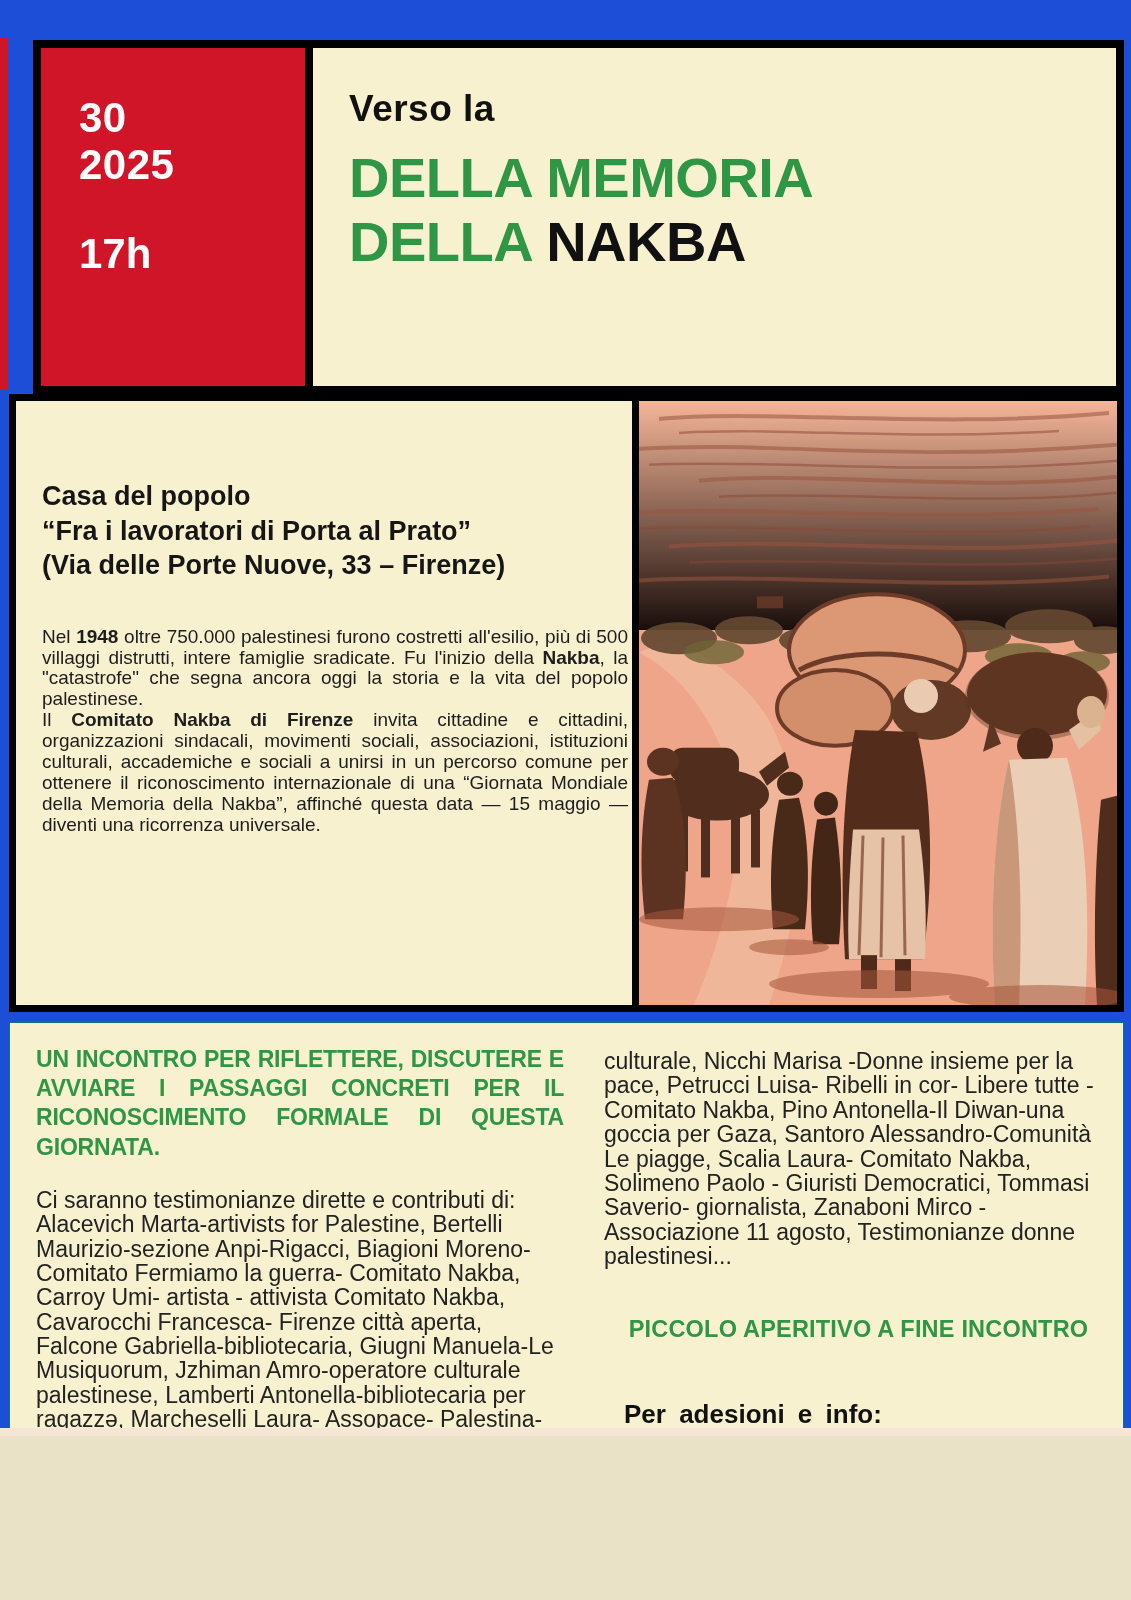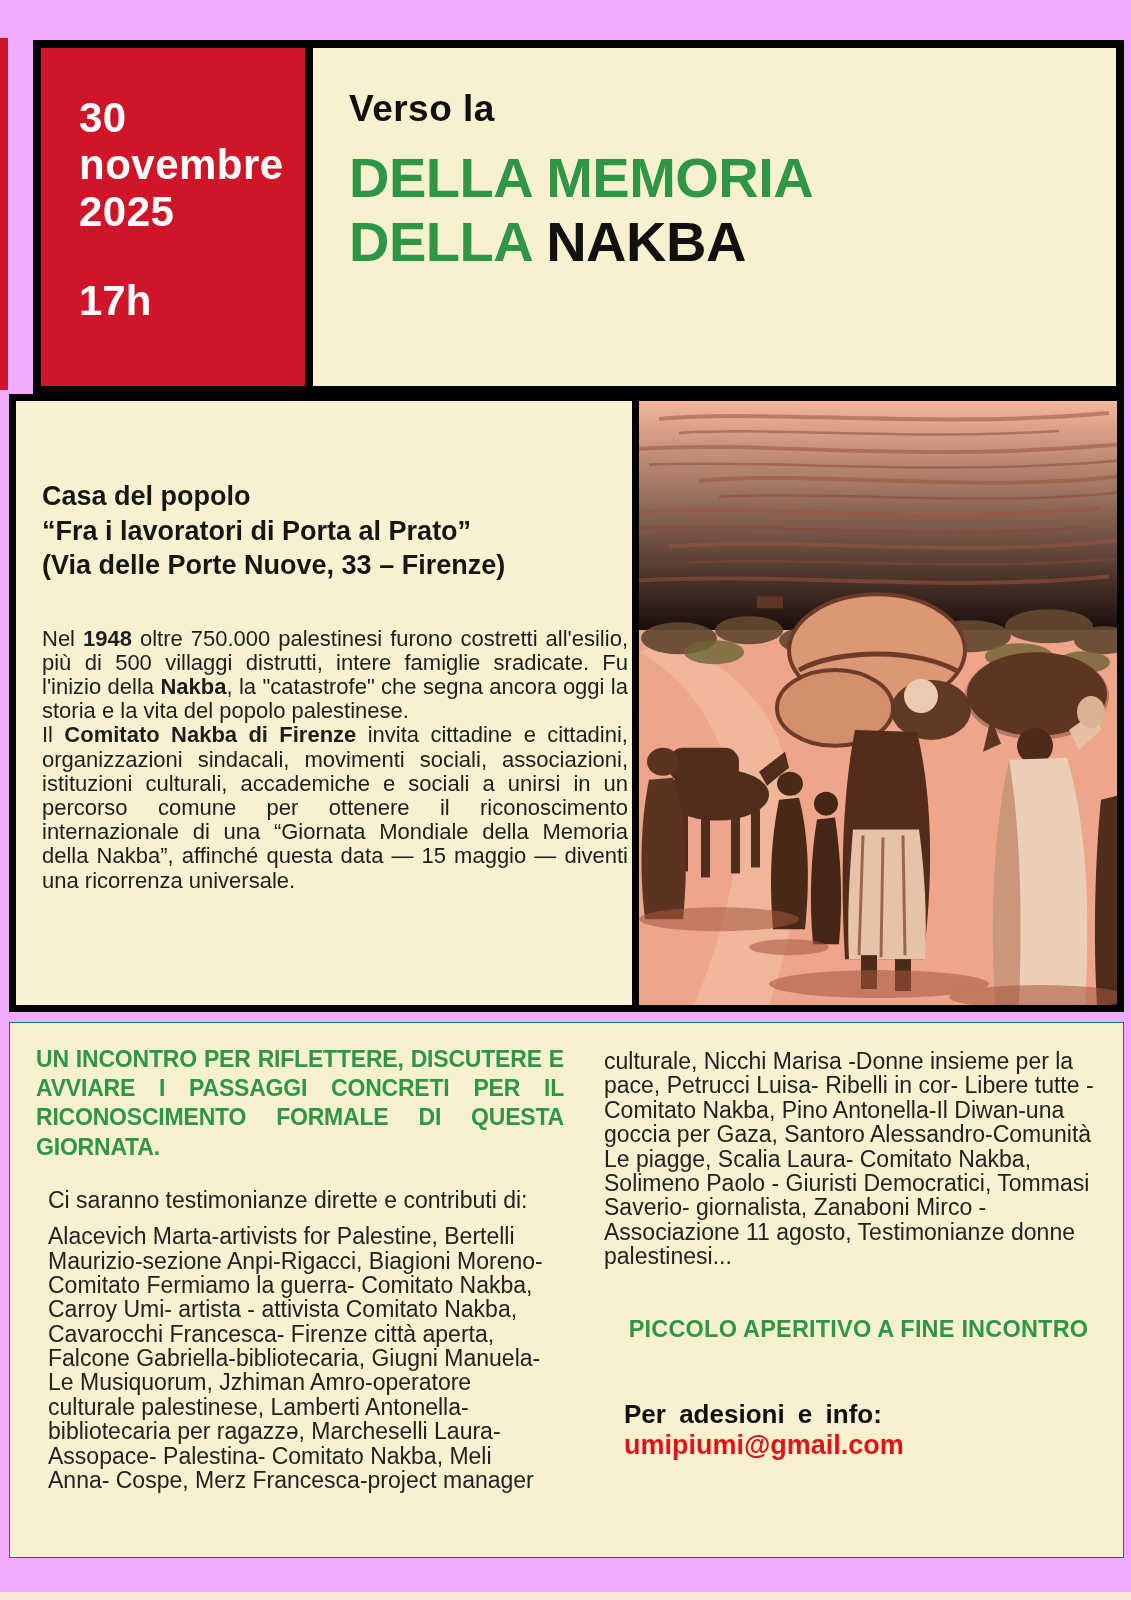--- a/index.html
+++ b/index.html
@@ -1,19 +1,19 @@
 <!DOCTYPE html>
 <html><head>
 <meta charset="utf-8">
 <style>
   * { margin:0; padding:0; box-sizing:border-box; }
   html,body { background:#e9e2c6; }
   .page {
-    position:relative; width:1131px; height:1600px;
-    background:#f0abfc; overflow:hidden;
+    position:relative; width:1131px; height:1436px;
+    background:#1d4ed8; overflow:hidden;
     font-family:"Liberation Sans", sans-serif; color:#1b1b1b;
     margin:0 auto;
   }
   
   .red-sliver { position:absolute; left:0; top:38px; width:8px; height:352px; background:#d01528; }
   .bottom-strip { position:absolute; left:0; bottom:0; width:100%; height:8px; background:#f5e6d6; }
 
   
   .top-row { position:absolute; left:33px; top:40px; right:7px; height:354px; display:flex; }
   .date-box {
@@ -30,42 +30,42 @@
   .title { margin-top:16px; font-weight:800; font-size:56px; line-height:1.15; letter-spacing:-.5px; color:#2e9644; }
   .title .blk { color:#111; }
 
   
   .middle-box {
     position:absolute; left:9px; top:394px; width:1115px; height:618px;
     background:#f8f1d0; border:7px solid #000;
   }
   .middle-text { position:absolute; left:26px; top:0; width:586px; }
   .venue { margin-top:78px; font-size:27px; font-weight:bold; line-height:1.28; color:#161616; }
-  .intro { margin-top:44px; font-size:22px; line-height:1.1; text-align:justify; color:#1d1d1d; }
+  .intro { margin-top:44px; font-size:19px; line-height:1.1; text-align:justify; color:#1d1d1d; }
   .intro p { margin:0; }
   .photo-frame {
     position:absolute; right:0; top:0; bottom:0; width:485px;
     border-left:7px solid #000; background:#edaa8e; overflow:hidden;
   }
   .photo-frame svg { display:block; width:100%; height:100%; }
 
   
   .bottom-box {
     position:absolute; left:9px; top:1022px; width:1115px; height:536px;
     background:#f8f1d0; border:1px solid #0f766e;
     display:flex; padding:22px 10px 0 26px;
   }
   .col-left { width:528px; flex:none; }
   .col-right { flex:1; padding-left:40px; }
   .purpose {
     color:#2e9644; font-weight:bold; font-size:23px; line-height:1.27;
     text-align:justify; letter-spacing:-.2px;
   }
   .contrib { margin-top:26px; font-size:23px; line-height:1.06; color:#222; }
-  .contrib p { margin:12px; }
+  .contrib p { margin:0; }
   .list-right { font-size:23px; line-height:1.06; color:#222; margin-top:4px; }
   .aperitivo { margin-top:48px; text-align:center; color:#2e9644; font-weight:bold; font-size:23.5px; letter-spacing:.2px; }
 
   .logo-row { margin-top:56px; display:flex; align-items:flex-end; }
   .logo-box {
     width:236px; height:120px; background:#fff; flex:none;
     padding:8px 10px 6px 12px; position:relative;
   }
   .logo-top { font-family:"DejaVu Serif", serif; font-style:italic; font-weight:bold; font-size:24px; color:#111; line-height:1; }
   .dmd { display:inline-block; width:10px; height:10px; background:#d01528; transform:rotate(45deg); margin-left:6px; }
@@ -82,21 +82,20 @@
 </head>
 <body>
 
 <div class="page">
 
   <div class="red-sliver"></div>
 
   <div class="top-row">
     <div class="date-box">
       <div class="d-line">30</div>
-      <div class="d-line">novembre</div>
       <div class="d-line">2025</div>
       <div class="d-time">17h</div>
     </div>
     <div class="header-box">
       <div class="kicker">Verso la</div>
       <div class="title">
         <div>DELLA MEMORIA</div>
         <div><span>DELLA </span><span class="blk">NAKBA</span></div>
       </div>
     </div>

